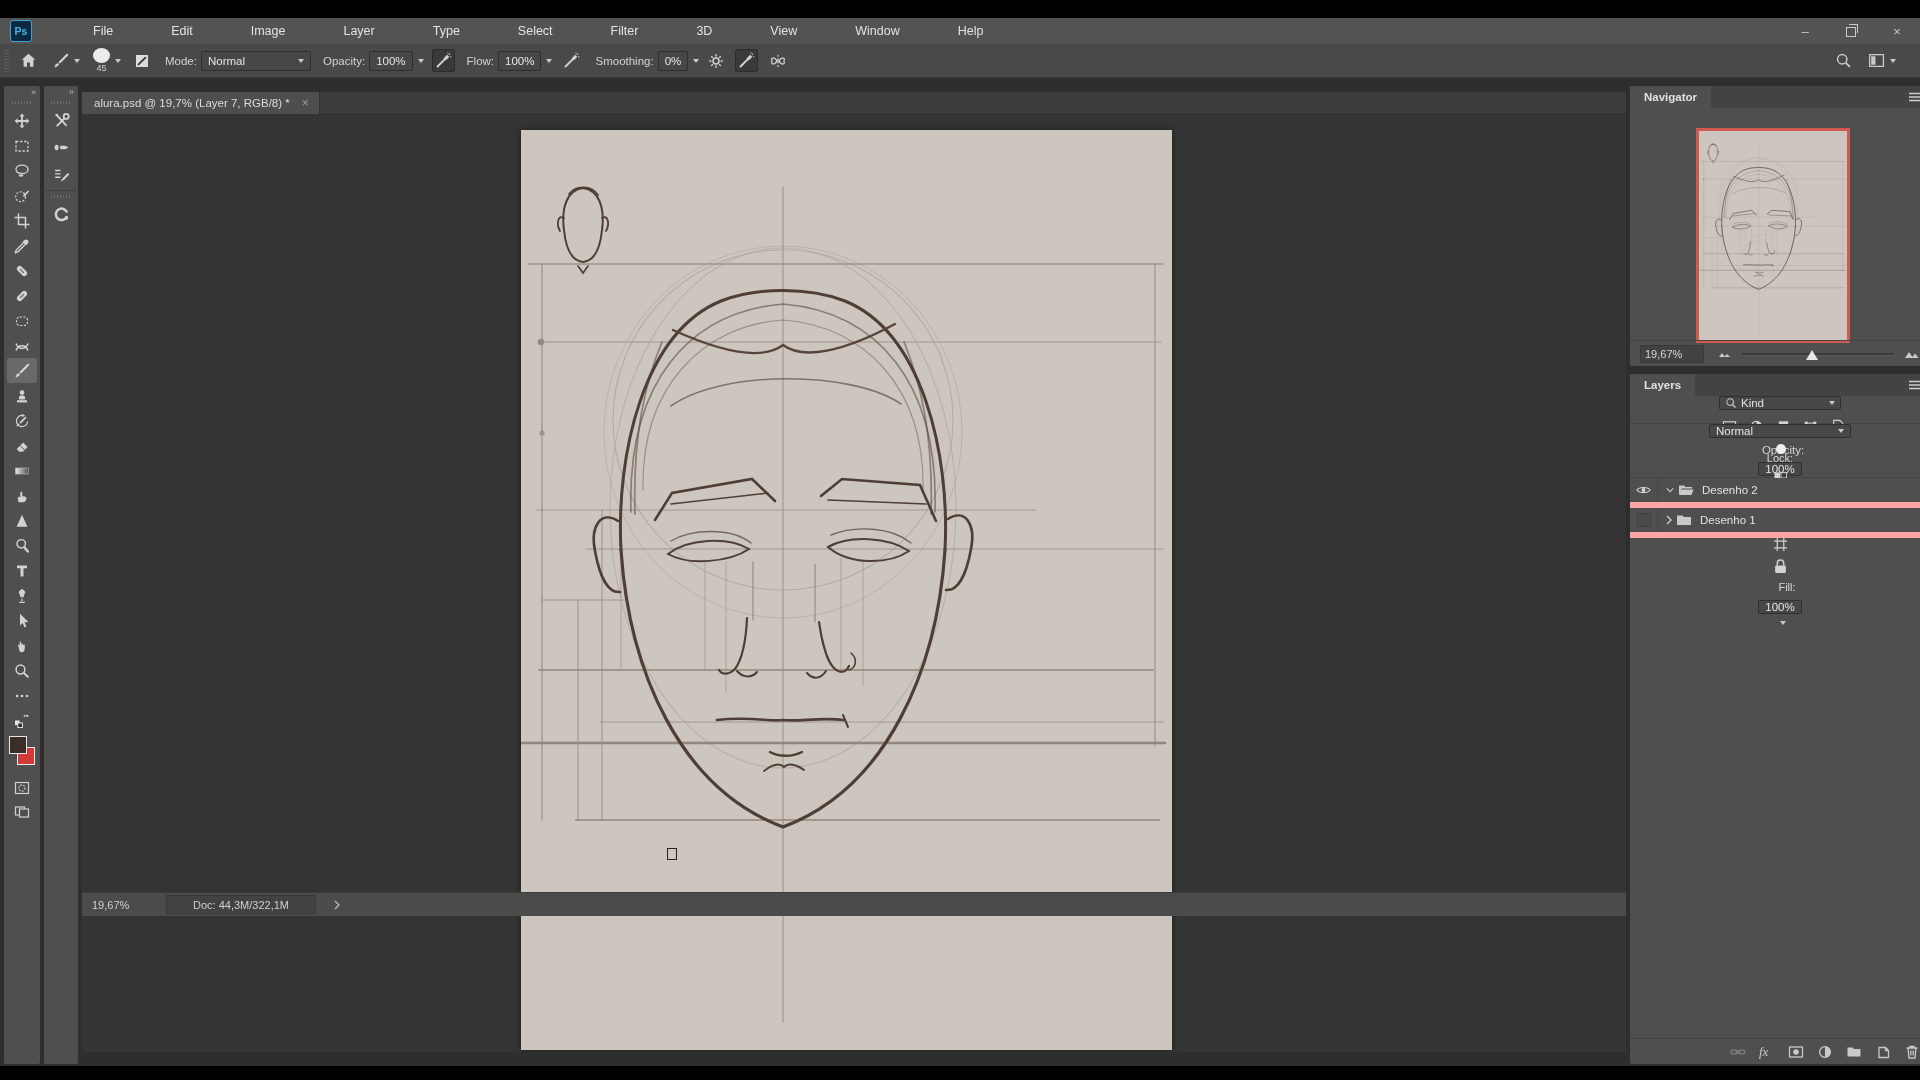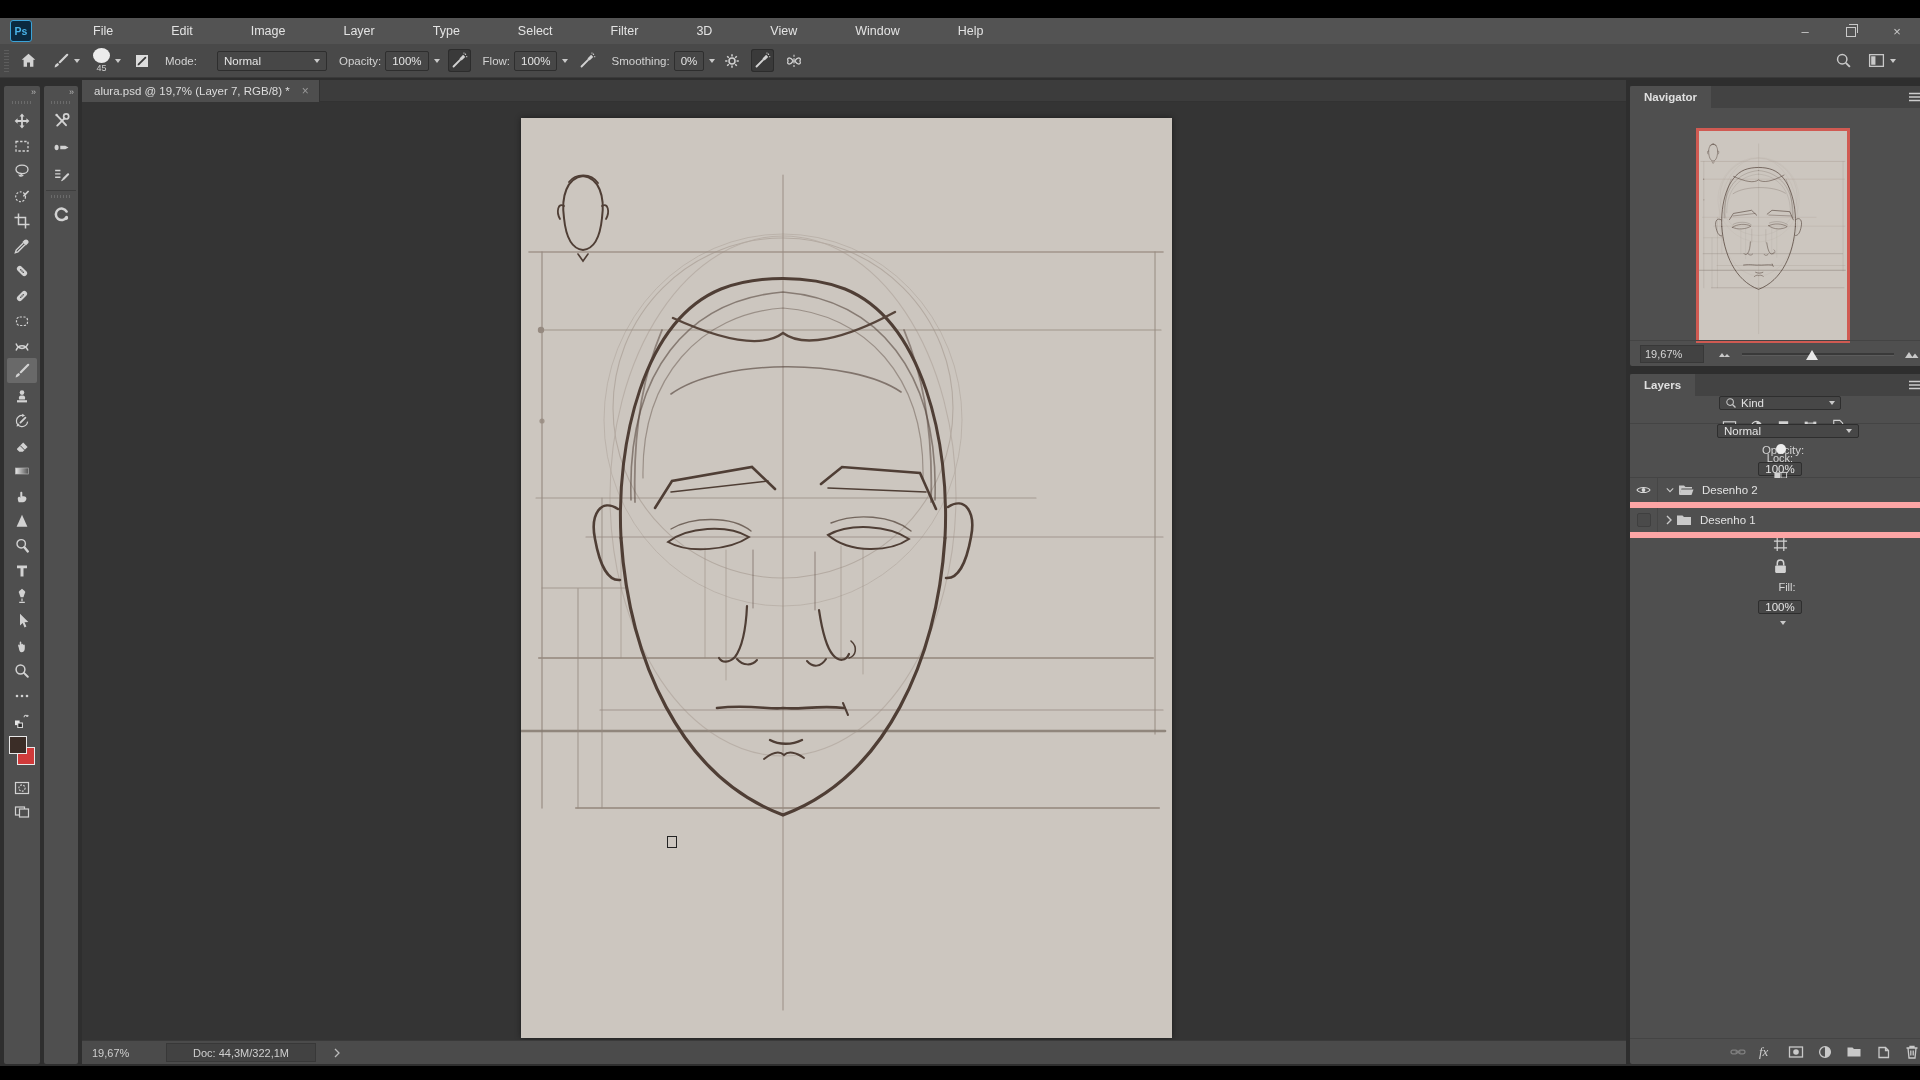--- a/index.html
+++ b/index.html
@@ -28,21 +28,21 @@
   .ogrip{width:5px;height:22px;margin-right:8px;
          background:repeating-linear-gradient(0deg,#5d5d5d 0 1px,transparent 1px 3px);}
   .obtn{display:flex;align-items:center;justify-content:center;border-radius:3px;padding:3px;}
   .obtn.pressed{background:#3a3a3a;box-shadow:inset 0 0 0 1px #2c2c2c;}
   .olabel{font-size:11.5px;color:#d2d2d2;margin:0 4px 0 12px;white-space:nowrap;}
   .field{background:#474747;border:1px solid #2e2e2e;border-radius:2px;height:18px;display:flex;
          align-items:center;padding:0 6px;font-size:11.5px;color:#e4e4e4;white-space:nowrap;}
   .chev{width:0;height:0;border-left:3.5px solid transparent;border-right:3.5px solid transparent;
         border-top:4px solid #c9c9c9;margin-left:5px;}
   .ddl{background:#474747;border:1px solid #2e2e2e;border-radius:2px;height:18px;display:flex;
-       align-items:center;padding:0 6px;font-size:11.5px;color:#e4e4e4;justify-content:space-between;margin-left:16px;}
+       align-items:center;padding:0 6px;font-size:11.5px;color:#e4e4e4;justify-content:space-between;}
   .brush-preview{display:flex;flex-direction:column;align-items:center;margin-left:10px;}
   .brush-preview .dot{width:17px;height:15px;border-radius:50%;background:#ececec;}
   .brush-preview .sz{font-size:9px;color:#cfcfcf;line-height:9px;margin-top:1px;}
   .opt-right{margin-left:auto;display:flex;align-items:center;gap:16px;padding-right:14px;}
 
   
   .tooldock{position:absolute;left:4px;top:86px;width:36px;height:978px;background:#4f4f4f;border-radius:2px;}
   .dock2{position:absolute;left:44px;top:86px;width:34px;height:978px;background:#4f4f4f;border-radius:2px;}
   .dockhead{height:13px;font-size:9px;color:#b5b5b5;text-align:right;padding:1px 4px 0 0;box-sizing:border-box;}
   .grip{width:20px;height:3px;margin:2px auto 4px auto;
@@ -54,21 +54,21 @@
   .tb-extra{width:30px;height:22px;margin:2px auto 0 auto;display:flex;align-items:center;justify-content:center;}
   .swatches{position:relative;width:30px;height:42px;margin:2px auto 0 auto;}
   .sw{position:absolute;width:18px;height:18px;border:1px solid #e8e8e8;box-sizing:border-box;}
   .sw.fg{left:2px;top:3px;z-index:2;}
   .sw.bg{left:10px;top:14px;z-index:1;}
   .d2icon{width:24px;height:24px;margin:3px auto;display:flex;align-items:center;justify-content:center;}
   .d2icon > div{width:17px;height:17px;}
   .d2sep{height:1px;background:#3e3e3e;margin:4px 2px;}
 
   
-  .docwin{position:absolute;left:82px;top:80px;width:1544px;height:984px;background:#3a3a3a;}
+  .docwin{position:absolute;left:82px;top:92px;width:1544px;height:824px;background:#3a3a3a;}
   .tabbar{position:absolute;left:0;top:0;width:100%;height:22px;background:#3c3c3c;border-bottom:1px solid #323232;box-sizing:border-box;display:flex;}
   .doctab{height:22px;background:#4e4e4e;display:flex;align-items:center;padding:0 10px 0 12px;
           font-size:11.5px;color:#dcdcdc;border-right:1px solid #323232;}
   .doctab .closex{margin-left:12px;color:#9a9a9a;font-size:12px;}
   .pasteboard{position:absolute;left:0;top:22px;width:100%;height:938px;background:#343434;overflow:hidden;}
   .canvas{position:absolute;left:439px;top:16px;width:651px;height:920px;background:#ccc6bf;box-shadow:0 0 6px rgba(0,0,0,.45);}
   .cursor{position:absolute;left:146px;top:718px;width:8px;height:10px;border:1px solid #222;}
   .statusbar{position:absolute;left:0;bottom:0;width:100%;height:24px;background:#4b4b4b;border-top:1px solid #3a3a3a;
              box-sizing:border-box;display:flex;align-items:center;font-size:11px;color:#cfcfcf;padding-left:10px;}
   .statuszoom{width:66px;}

